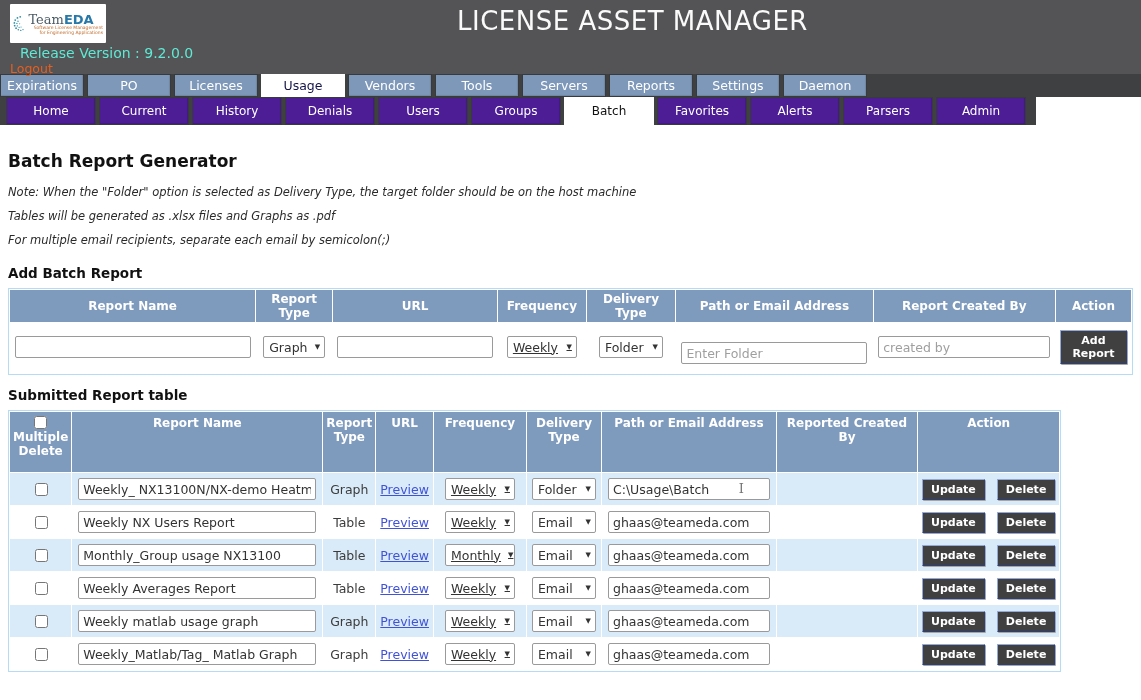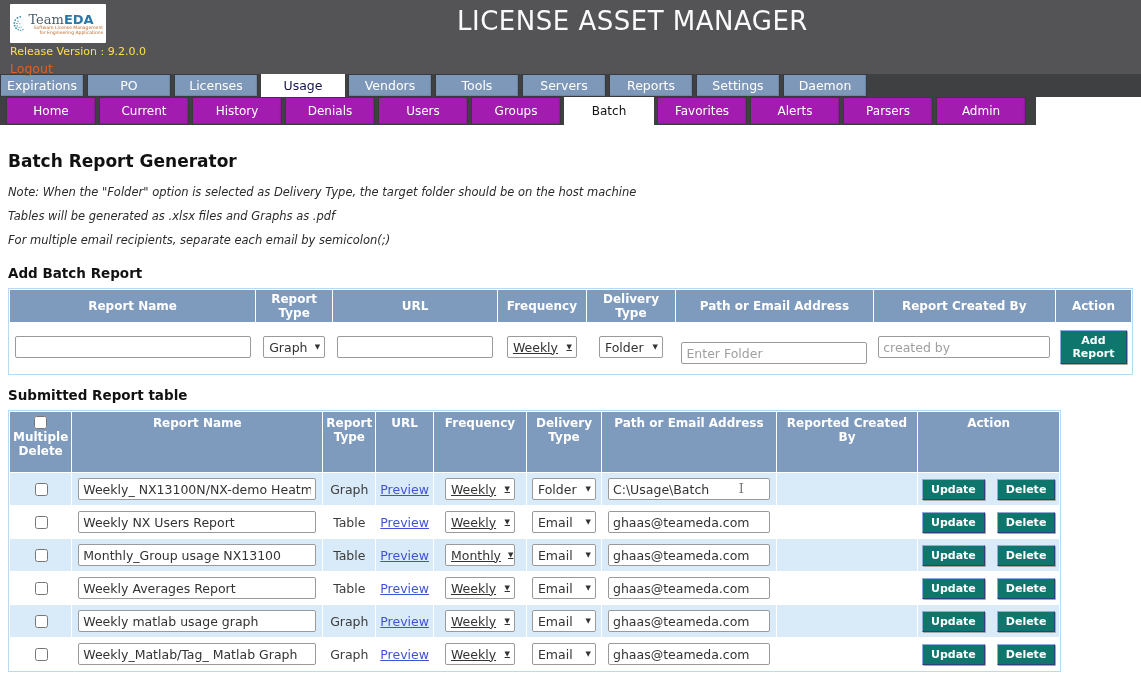--- a/index.html
+++ b/index.html
@@ -18,37 +18,37 @@
   }
   .logo-text { line-height:11px; margin-left:1px; }
   .logo-team { font-family:"DejaVu Serif","Liberation Serif",serif; font-size:13px; color:#4a5b66; }
   .logo-eda  { font-size:13px; font-weight:bold; color:#2878a8; }
   .logo-tagline { font-size:4.5px; color:#c06a28; text-align:right; display:block; line-height:5px; }
   .app-title {
     position:absolute; top:6px; left:0; width:100%; text-align:center;
     transform:translateX(62px);
     font-size:26px; color:#fafafa; letter-spacing:0.5px; white-space:nowrap;
   }
-  .release-version { position:absolute; left:10px; top:45px; font-size:11px; color:#fde047; }
+  .release-version { position:absolute; left:20px; top:45px; font-size:14px; color:#5eead4; }
   .logout-link { position:absolute; left:10px; top:61px; font-size:12.5px; color:#e55f1f; text-decoration:none; cursor:pointer; }
 
   
   .nav1 { height:23px; background:#3f4042; display:flex; gap:3px; }
   .nav1 .tab {
     width:84px; line-height:21px; text-align:center; font-size:12.5px; color:#fff;
     background:#7e98ba; border:1px solid #393a3c; cursor:pointer;
     box-shadow:inset -1px -1px 1px rgba(0,0,0,.12);
   }
   .nav1 .tab.active { background:#fff; color:#14144a; border-color:#fff; box-shadow:none; }
 
   .nav2-wrap { height:30px; background:#fff; }
   .nav2 { height:28px; width:1036px; background:#3f4042; display:flex; gap:3px; padding-left:6px; }
   .nav2 .tab {
     width:90px; line-height:26px; text-align:center; font-size:12px; color:#fff;
-    background:#a21caf; border:1px solid #393a3c; cursor:pointer;
+    background:#4c1d95; border:1px solid #393a3c; cursor:pointer;
     box-shadow:inset -1px -1px 1px rgba(0,0,0,.12);
   }
   .nav2 .tab.active { background:#fff; color:#111; border-color:#fff; box-shadow:none; height:30px; }
 
   
   .content { padding:0 8px; }
   .page-title { font-size:17px; font-weight:bold; color:#111; margin:24px 0 14px 0; }
   .note { font-style:italic; font-size:11.5px; color:#2a2a2a; margin:0 0 10px 0; }
   .section-title { font-size:13.5px; font-weight:bold; color:#111; margin:18px 0 7px 0; }
 
@@ -72,21 +72,21 @@
   }
   .txt::placeholder { color:#9f9f9f; }
   .sel {
     display:inline-flex; align-items:center; justify-content:space-between;
     background:#fff; border:1px solid #9a9a9a; border-radius:2px;
     height:22px; padding:0 4px 0 5px; font-size:12.5px; color:#333; cursor:pointer;
   }
   .sel .arr { font-size:7px; color:#333; margin-left:7px; }
 
   .btn {
-    background:#0f766e; color:#fff; font-weight:bold; font-size:11px;
+    background:#404040; color:#fff; font-weight:bold; font-size:11px;
     font-family:"DejaVu Sans","Liberation Sans",sans-serif;
     border:1px solid; border-color:#93a9dc #2c3f76 #2c3f76 #93a9dc;
     box-shadow:1px 1px 0 #a6a6a6; border-radius:1px; padding:3px 8px; cursor:pointer;
   }
 
   .link { color:#4053d6; text-decoration:underline; font-size:12.5px; cursor:pointer; }
 
   .cb { width:13px; height:13px; cursor:pointer; }
   .th-check { display:block; margin:0 auto 1px auto; }
 

